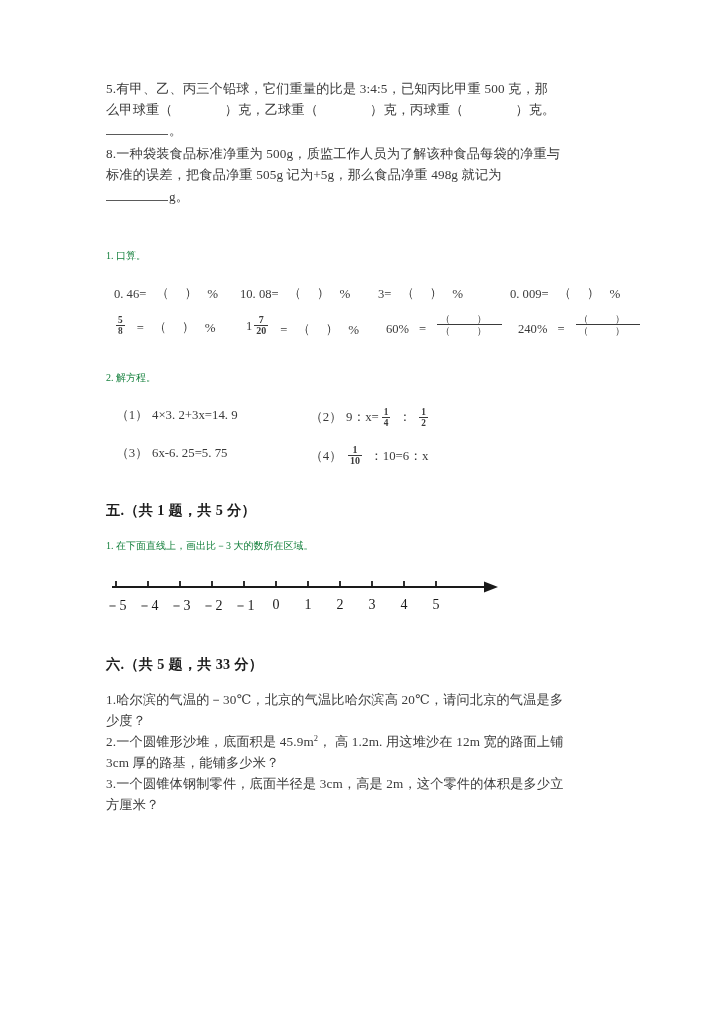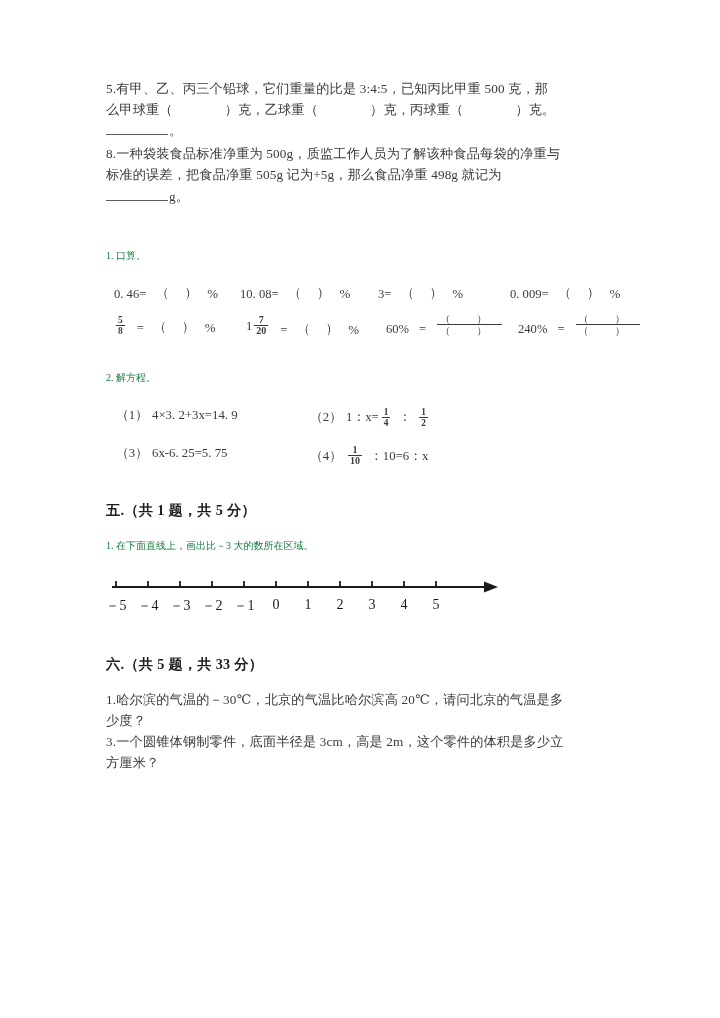--- a/index.html
+++ b/index.html
@@ -272,21 +272,21 @@
 
     <div class="gap-m"></div>
 
     <div class="eq-row">
       <div class="eq-item" style="left:10px;top:4px">
         <span class="lbl">（1）</span>
         <span>4×3. 2+3x=14. 9</span>
       </div>
       <div class="eq-item" style="left:204px;top:4px">
         <span class="lbl">（2）</span>
-        <span>1：x=</span>
+        <span>9：x=</span>
         <span class="frac">
           <span class="num">1</span>
           <span class="den">4</span>
         </span>
         <span style="margin:0 5px">：</span>
         <span class="frac">
           <span class="num">1</span>
           <span class="den">2</span>
         </span>
       </div>
@@ -357,20 +357,24 @@
 
     <div class="section-head">六.（共 5 题，共 33 分）</div>
 
     <div class="gap-m"></div>
 
     <div class="q">
       <span>1.</span><span>哈尔滨的气温的－30℃，北京的气温比哈尔滨高 20℃，请问北京的气温是多</span><br>
       <span>少度？</span>
     </div>
 
+    <div class="q">
+      <span>2.</span><span>一个圆锥形沙堆，底面积是 45.9m</span><span class="mono-sup">2</span><span>，  高 1.2m. 用这堆沙在 12m 宽的路面上铺</span><br>
+      <span>3cm 厚的路基，能铺多少米？</span>
+    </div>
 
     <div class="q">
       <span>3.</span><span>一个圆锥体钢制零件，底面半径是 3cm，高是 2m，这个零件的体积是多少立</span><br>
       <span>方厘米？</span>
     </div>
 
   </div>
 </div>
 
 </body></html>

